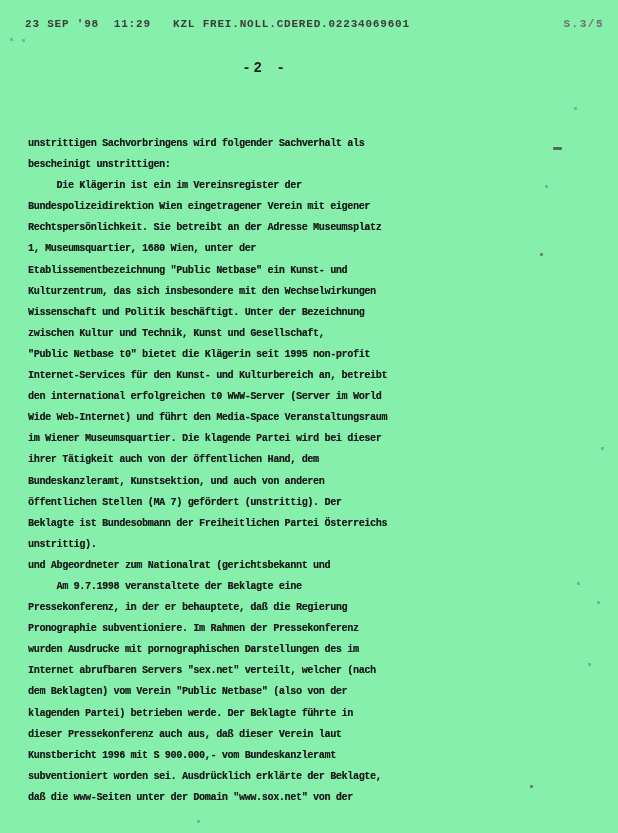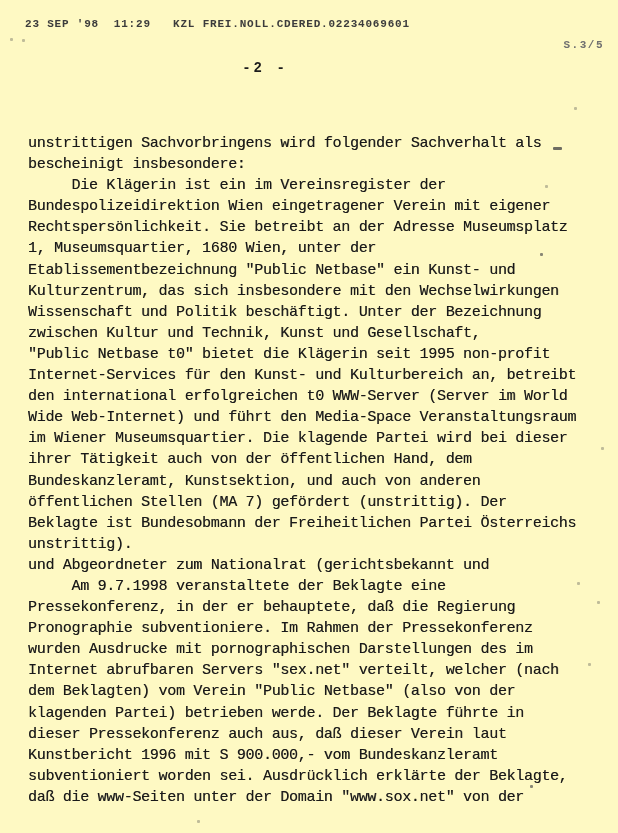--- a/index.html
+++ b/index.html
@@ -5,64 +5,63 @@
   html, body {
     margin: 0;
     padding: 0;
     background: #ffffff;
     font-family: "Liberation Mono", "DejaVu Sans Mono", monospace;
   }
   .page {
     position: relative;
     width: 618px;
     height: 833px;
-    background: #fef9c3;
+    background: #86efac;
     overflow: hidden;
     color: #161616;
   }
   
   .fax-header {
     position: absolute;
     top: 18px;
     left: 25px;
     right: 14px;
     display: flex;
     justify-content: space-between;
     font-size: 11px;
     font-weight: 700;
     letter-spacing: 0.8px;
     color: #3c3c3c;
     white-space: pre;
   }
   .fax-header .right {
     color: #6f6f6f;
     letter-spacing: 1.5px;
-    margin-top: 21px;
   }
   .page-number {
     position: absolute;
     top: 60px;
     left: 0;
     width: 530px;
     text-align: center;
     font-size: 14px;
     font-weight: 700;
     letter-spacing: 3px;
     color: #1c1c1c;
     white-space: pre;
   }
   
   .doc-body {
     position: absolute;
     top: 133px;
     left: 28px;
     width: 582px;
-    font-size: 15px;
+    font-size: 10px;
     line-height: 21.1px;
-    font-weight: 400;
+    font-weight: 700;
     color: #191919;
     text-shadow: 0.3px 0 0 rgba(20,20,20,0.55);
   }
   .doc-body .text-line {
     white-space: pre;
     height: 21.1px;
     letter-spacing: -0.3px;
   }
   
   .artifact {
@@ -81,21 +80,21 @@
 
   <div class="fax-header">
     <span class="left">23 SEP '98  11:29   KZL FREI.NOLL.CDERED.02234069601</span>
     <span class="right">S.3/5</span>
   </div>
 
   <div class="page-number">-2 -</div>
 
   <div class="doc-body">
       <div class="text-line">unstrittigen Sachvorbringens wird folgender Sachverhalt als</div>
-      <div class="text-line">bescheinigt insbesondere:</div>
+      <div class="text-line">bescheinigt unstrittigen:</div>
       <div class="text-line">     Die Klägerin ist ein im Vereinsregister der</div>
       <div class="text-line">Bundespolizeidirektion Wien eingetragener Verein mit eigener</div>
       <div class="text-line">Rechtspersönlichkeit. Sie betreibt an der Adresse Museumsplatz</div>
       <div class="text-line">1, Museumsquartier, 1680 Wien, unter der</div>
       <div class="text-line">Etablissementbezeichnung "Public Netbase" ein Kunst- und</div>
       <div class="text-line">Kulturzentrum, das sich insbesondere mit den Wechselwirkungen</div>
       <div class="text-line">Wissenschaft und Politik beschäftigt. Unter der Bezeichnung</div>
       <div class="text-line">zwischen Kultur und Technik, Kunst und Gesellschaft,</div>
       <div class="text-line">"Public Netbase t0" bietet die Klägerin seit 1995 non-profit</div>
       <div class="text-line">Internet-Services für den Kunst- und Kulturbereich an, betreibt</div>

